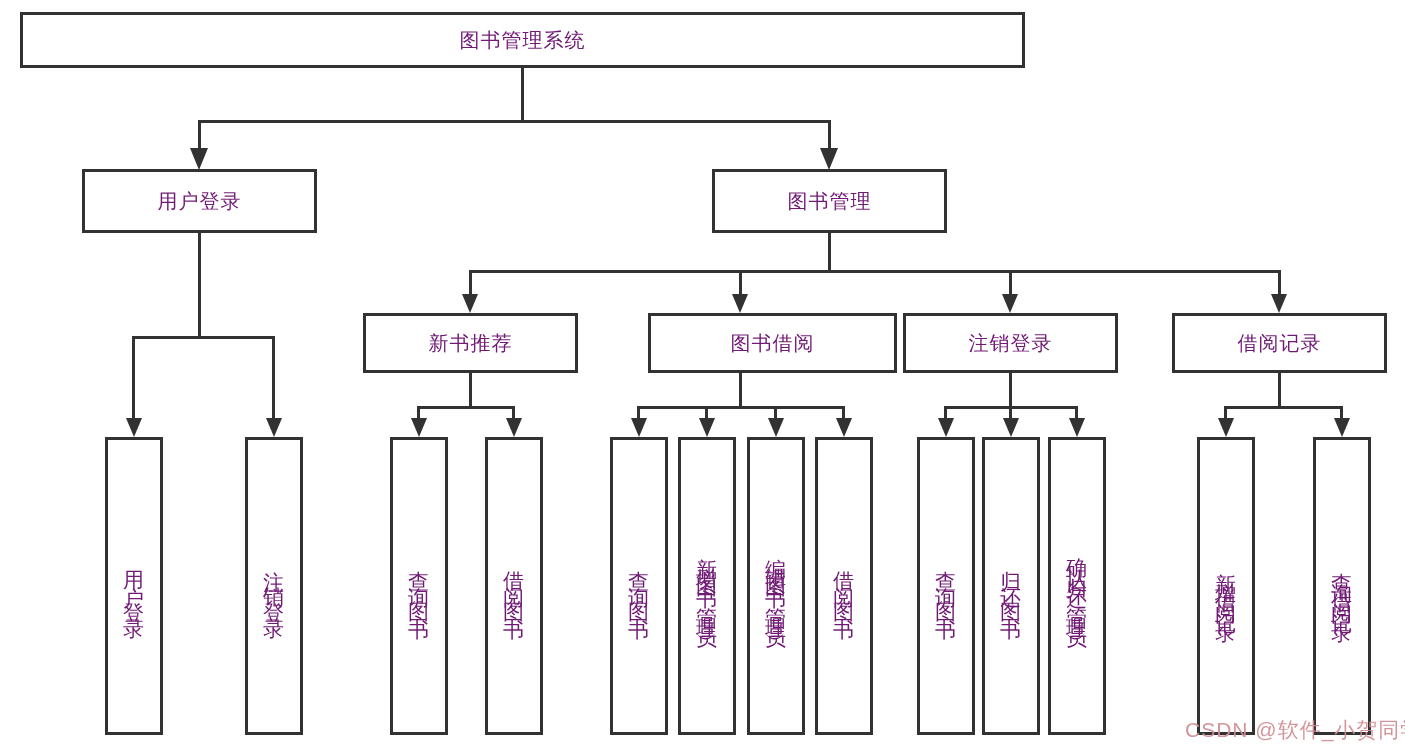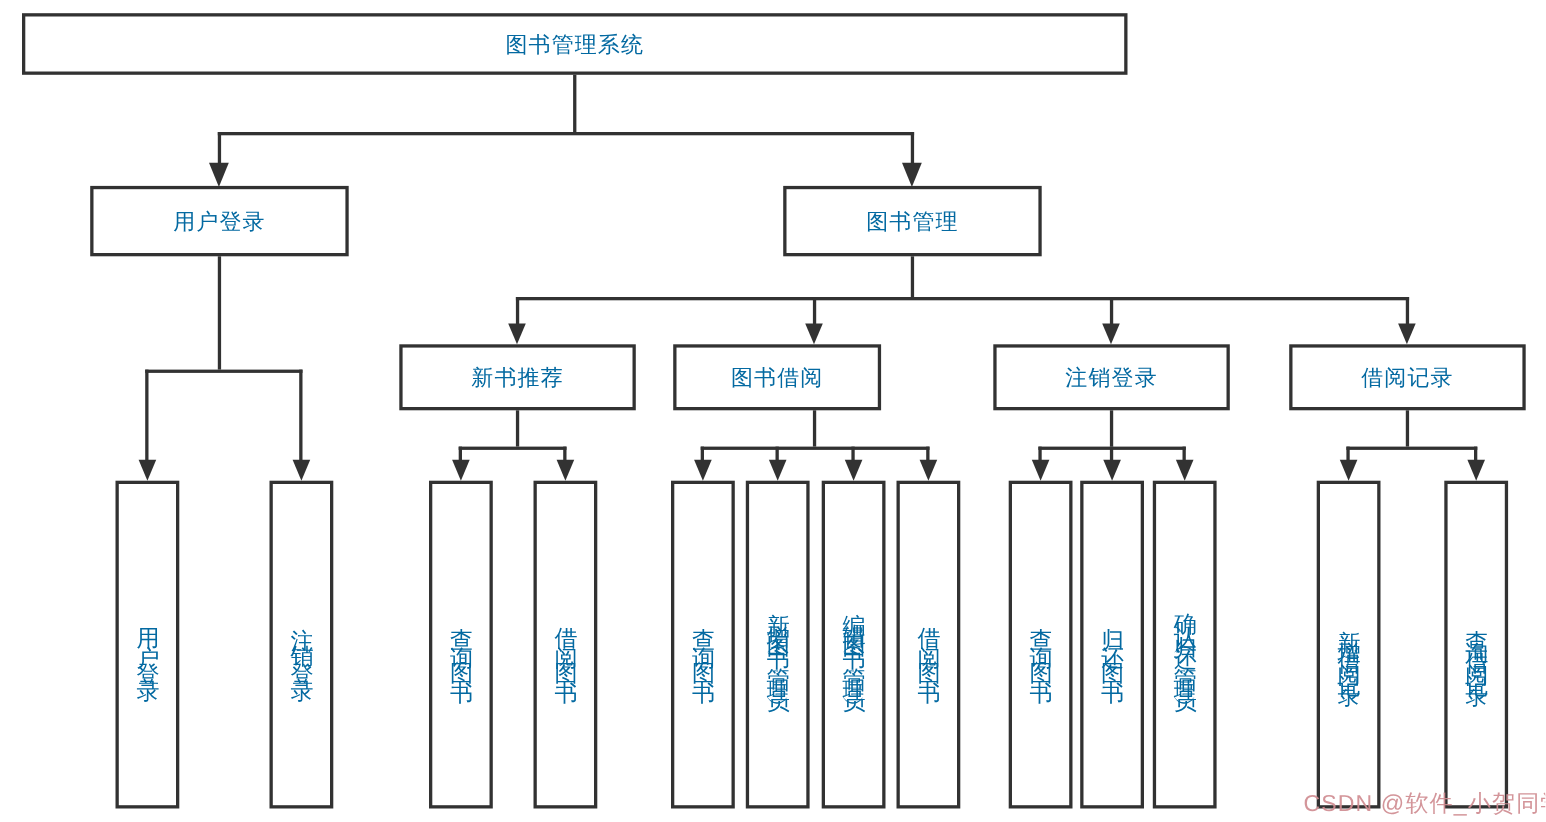--- a/index.html
+++ b/index.html
@@ -4,21 +4,21 @@
 <style>
   html,body{margin:0;padding:0;background:#ffffff;}
   .stage{
     position:relative;width:1405px;height:747px;background:#ffffff;
     overflow:hidden;font-family:"Liberation Sans",sans-serif;color:#1a1a1a;
   }
   .node{
     position:absolute;box-sizing:border-box;border:3px solid #323232;background:#ffffff;
     display:flex;align-items:center;justify-content:center;
   }
-  .node .lbl{font-size:20px;letter-spacing:1px;color:#0369a1;white-space:nowrap;}
+  .node .lbl{font-size:20px;letter-spacing:1px;color:#701a75;white-space:nowrap;}
   .node.v .lbl{
     writing-mode:vertical-rl;text-orientation:mixed;white-space:normal;
     font-size:21px;line-height:1;
   }
   .node.v4 .lbl{letter-spacing:16px;}
   .node.v6 .lbl{letter-spacing:10px;}
   .node.v9 .lbl{letter-spacing:10px;}
   .line{position:absolute;background:#323232;}
   .arrow{
     position:absolute;width:0;height:0;
@@ -43,21 +43,21 @@
   <div class="node" style="left:82px;top:169px;width:235px;height:64px">
     <span class="lbl">用户登录</span>
   </div>
   <div class="node" style="left:363px;top:313px;width:215px;height:60px">
     <span class="lbl">新书推荐</span>
   </div>
 
   <div class="node" style="left:712px;top:169px;width:235px;height:64px">
     <span class="lbl">图书管理</span>
   </div>
-  <div class="node" style="left:612px;top:313px;width:189px;height:60px">
+  <div class="node" style="left:648px;top:313px;width:249px;height:60px">
     <span class="lbl">图书借阅</span>
   </div>
   <div class="node" style="left:903px;top:313px;width:215px;height:60px">
     <span class="lbl">注销登录</span>
   </div>
   <div class="node" style="left:1172px;top:313px;width:215px;height:60px">
     <span class="lbl">借阅记录</span>
   </div>
 
   <div class="node v v4" style="left:105px;top:437px;width:58px;height:298px">

